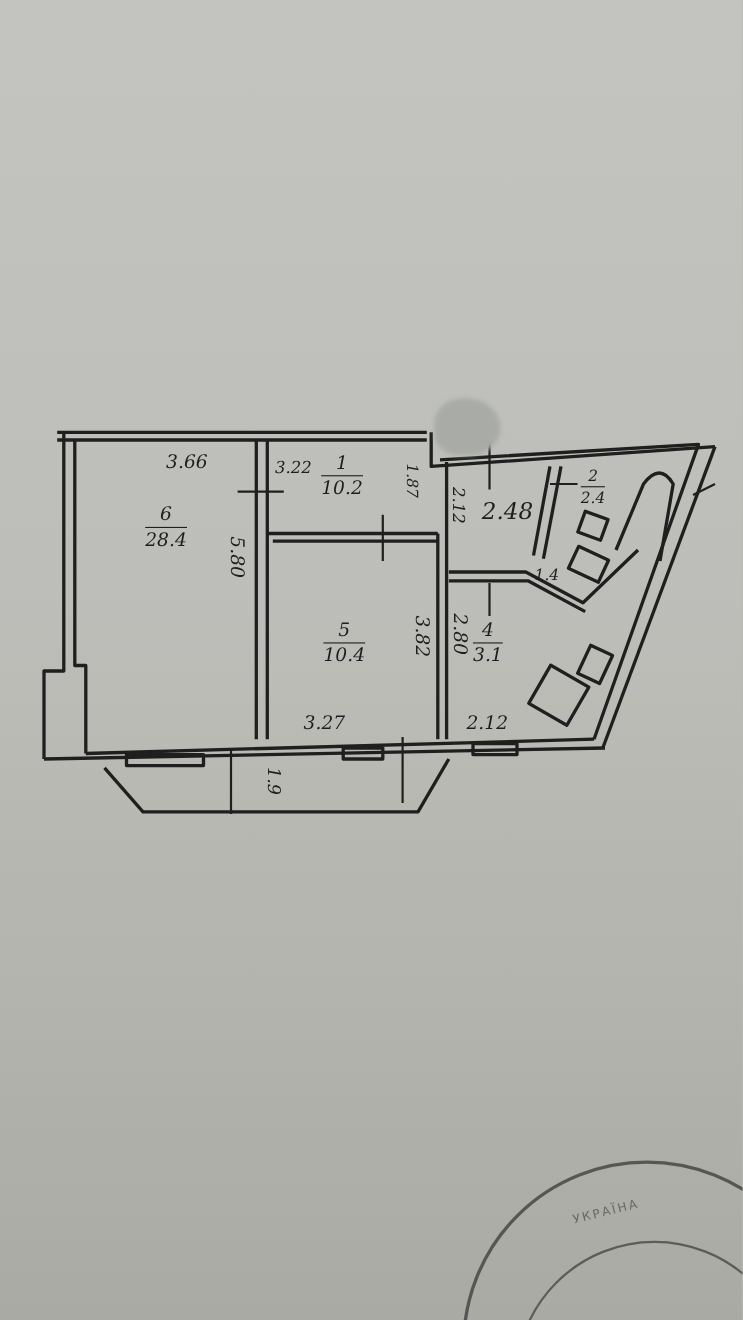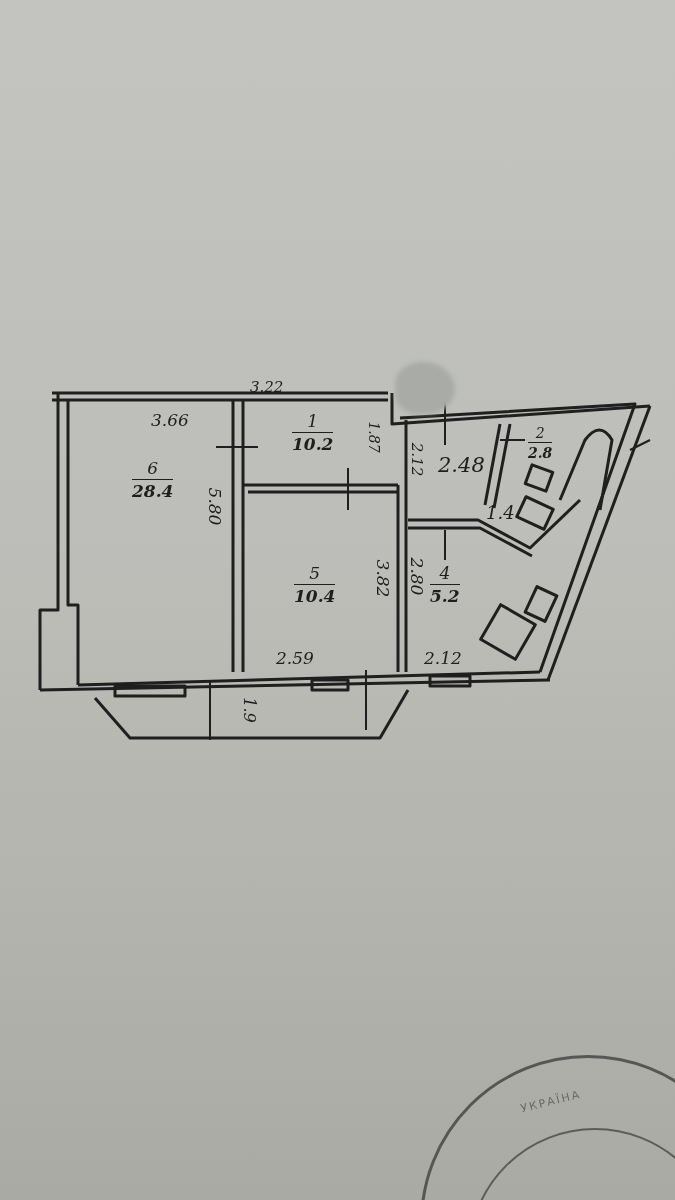--- a/index.html
+++ b/index.html
@@ -5,21 +5,21 @@
   html,body{margin:0;padding:0;}
   body{width:675px;height:1200px;overflow:hidden;background:#b9bab4;position:relative;
     font-family:"DejaVu Sans",sans-serif;}
   .paper{position:absolute;left:0;top:0;width:675px;height:1200px;
     background:linear-gradient(180deg,#c3c4c0 0%,#bdbeb9 45%,#b1b2ab 80%,#a9aaa3 100%);}
   .plan{position:absolute;left:0;top:0;width:675px;height:1200px;}
   .lbl{position:absolute;font-family:"DejaVu Serif",serif;font-style:italic;color:#1e1e1e;
     font-size:17px;line-height:1;white-space:nowrap;}
   .rot{transform:rotate(90deg);transform-origin:center;}
   .rooms .num{display:block;text-align:center;border-bottom:1.5px solid #1e1e1e;padding:0 4px 2px;}
-  .rooms .area{display:block;text-align:right;padding-top:3px;font-weight:bold;}
+  .rooms .area{display:block;text-align:right;padding-top:3px;}
   .room-label{position:absolute;font-family:"DejaVu Serif",serif;font-style:italic;color:#1e1e1e;font-size:17px;line-height:1;}
   .blob{position:absolute;left:395px;top:362px;width:60px;height:52px;border-radius:45% 55% 50% 40%;
     background:#a9aba7;filter:blur(2px);}
   .stamp{position:absolute;left:420px;top:1055px;width:330px;height:330px;border-radius:50%;
     border:3px solid #3a3a38;opacity:.75;}
   .stamp-inner{position:absolute;left:468px;top:1128px;width:250px;height:250px;border-radius:50%;
     border:2px solid #3a3a38;opacity:.7;}
   .stamp-text{position:absolute;font-size:11px;color:#3a3a38;opacity:.6;letter-spacing:2px;}
 </style>
 </head>
@@ -86,41 +86,41 @@
 <div class="room-label rooms" style="left:132px;top:460px;">
   <span class="num">6</span>
   <span class="area">28.4</span>
 </div>
 <div class="room-label rooms" style="left:292px;top:413px;">
   <span class="num">1</span>
   <span class="area">10.2</span>
 </div>
 <div class="room-label rooms" style="left:528px;top:426px;font-size:14px;">
   <span class="num">2</span>
-  <span class="area">2.8</span>
+  <span class="area">2.4</span>
 </div>
-<div class="lbl" style="left:486px;top:504px;font-size:18px;">
+<div class="lbl" style="left:486px;top:516px;font-size:14px;">
   <span>1.4</span>
 </div>
 <div class="room-label rooms" style="left:430px;top:565px;">
   <span class="num">4</span>
-  <span class="area">5.2</span>
+  <span class="area">3.1</span>
 </div>
 <div class="room-label rooms" style="left:294px;top:565px;">
   <span class="num">5</span>
   <span class="area">10.4</span>
 </div>
 
 <div class="lbl" style="left:116px;top:412px;margin-left:35px;">3.66</div>
 <div class="lbl rot" style="left:196px;top:498px;">5.80</div>
-<div class="lbl" style="left:250px;top:380px;font-size:15px;">3.22</div>
+<div class="lbl" style="left:250px;top:418px;font-size:15px;">3.22</div>
 <div class="lbl rot" style="left:358px;top:430px;font-size:14px;">1.87</div>
 <div class="lbl rot" style="left:400px;top:452px;font-size:15px;">2.12</div>
 <div class="lbl" style="left:438px;top:455px;font-size:21px;">2.48</div>
 <div class="lbl rot" style="left:364px;top:570px;">3.82</div>
-<div class="lbl" style="left:276px;top:650px;">2.59</div>
+<div class="lbl" style="left:276px;top:650px;">3.27</div>
 <div class="lbl rot" style="left:398px;top:568px;">2.80</div>
 <div class="lbl" style="left:424px;top:650px;">2.12</div>
 <div class="lbl rot" style="left:236px;top:702px;font-size:16px;">1.9</div>
 
 <div class="stamp"></div>
 <div class="stamp-inner"></div>
 <div class="stamp-text" style="left:520px;top:1095px;transform:rotate(-14deg);">УКРАЇНА</div>
 
 </body></html>

